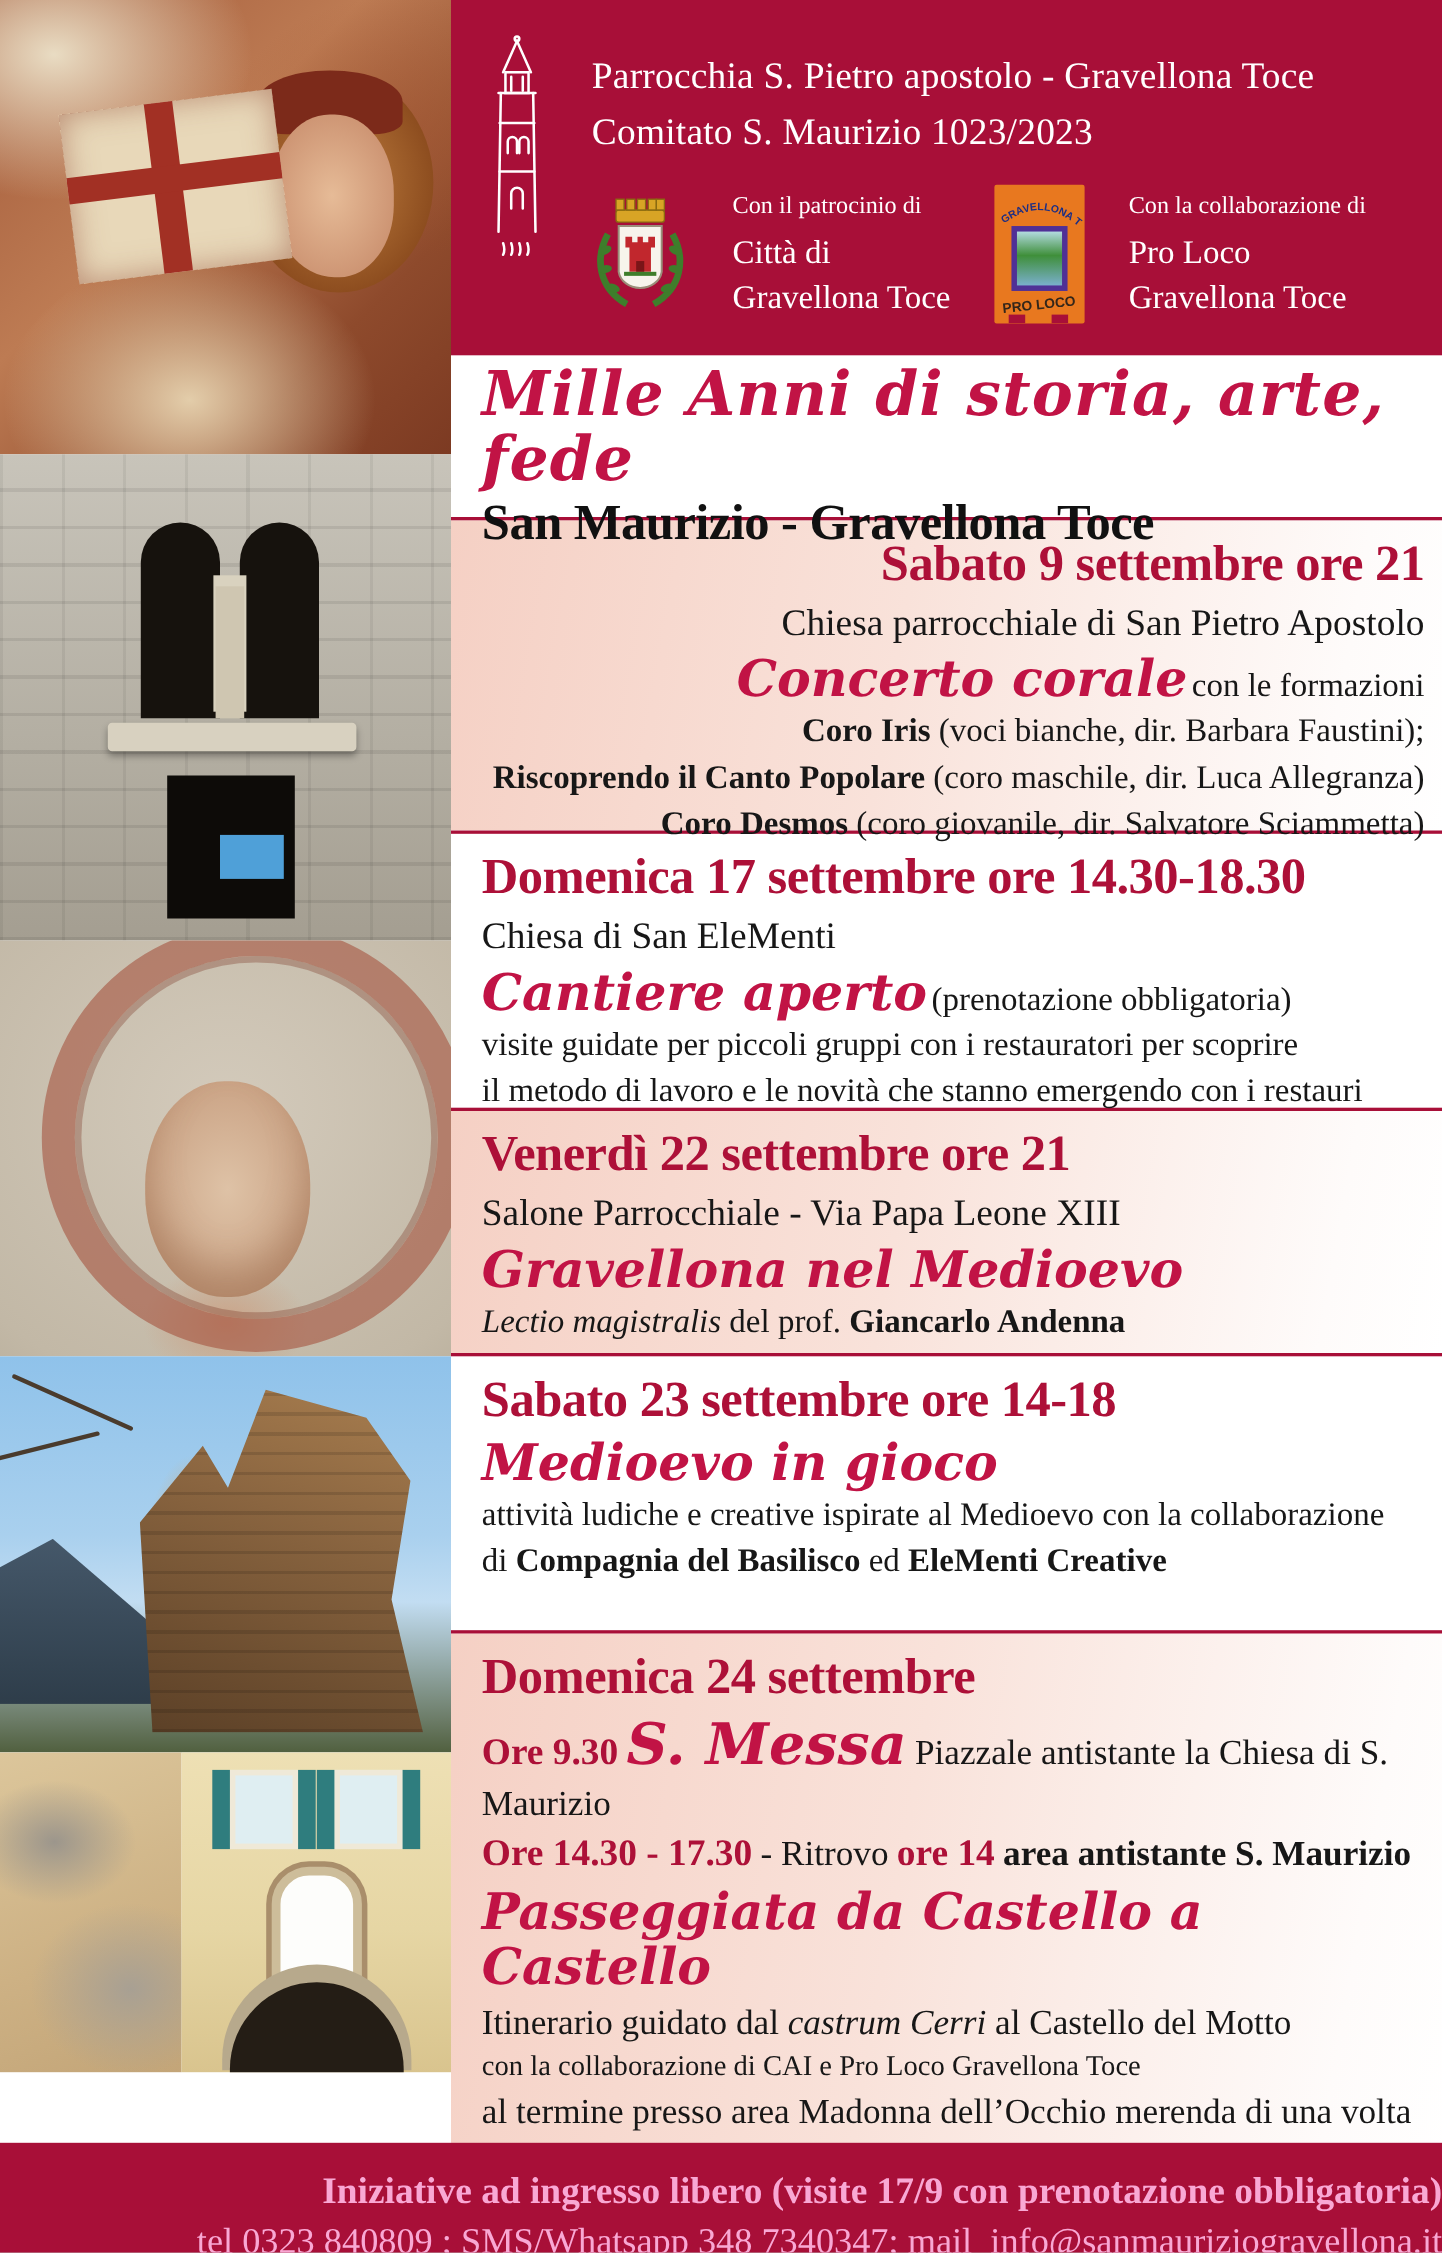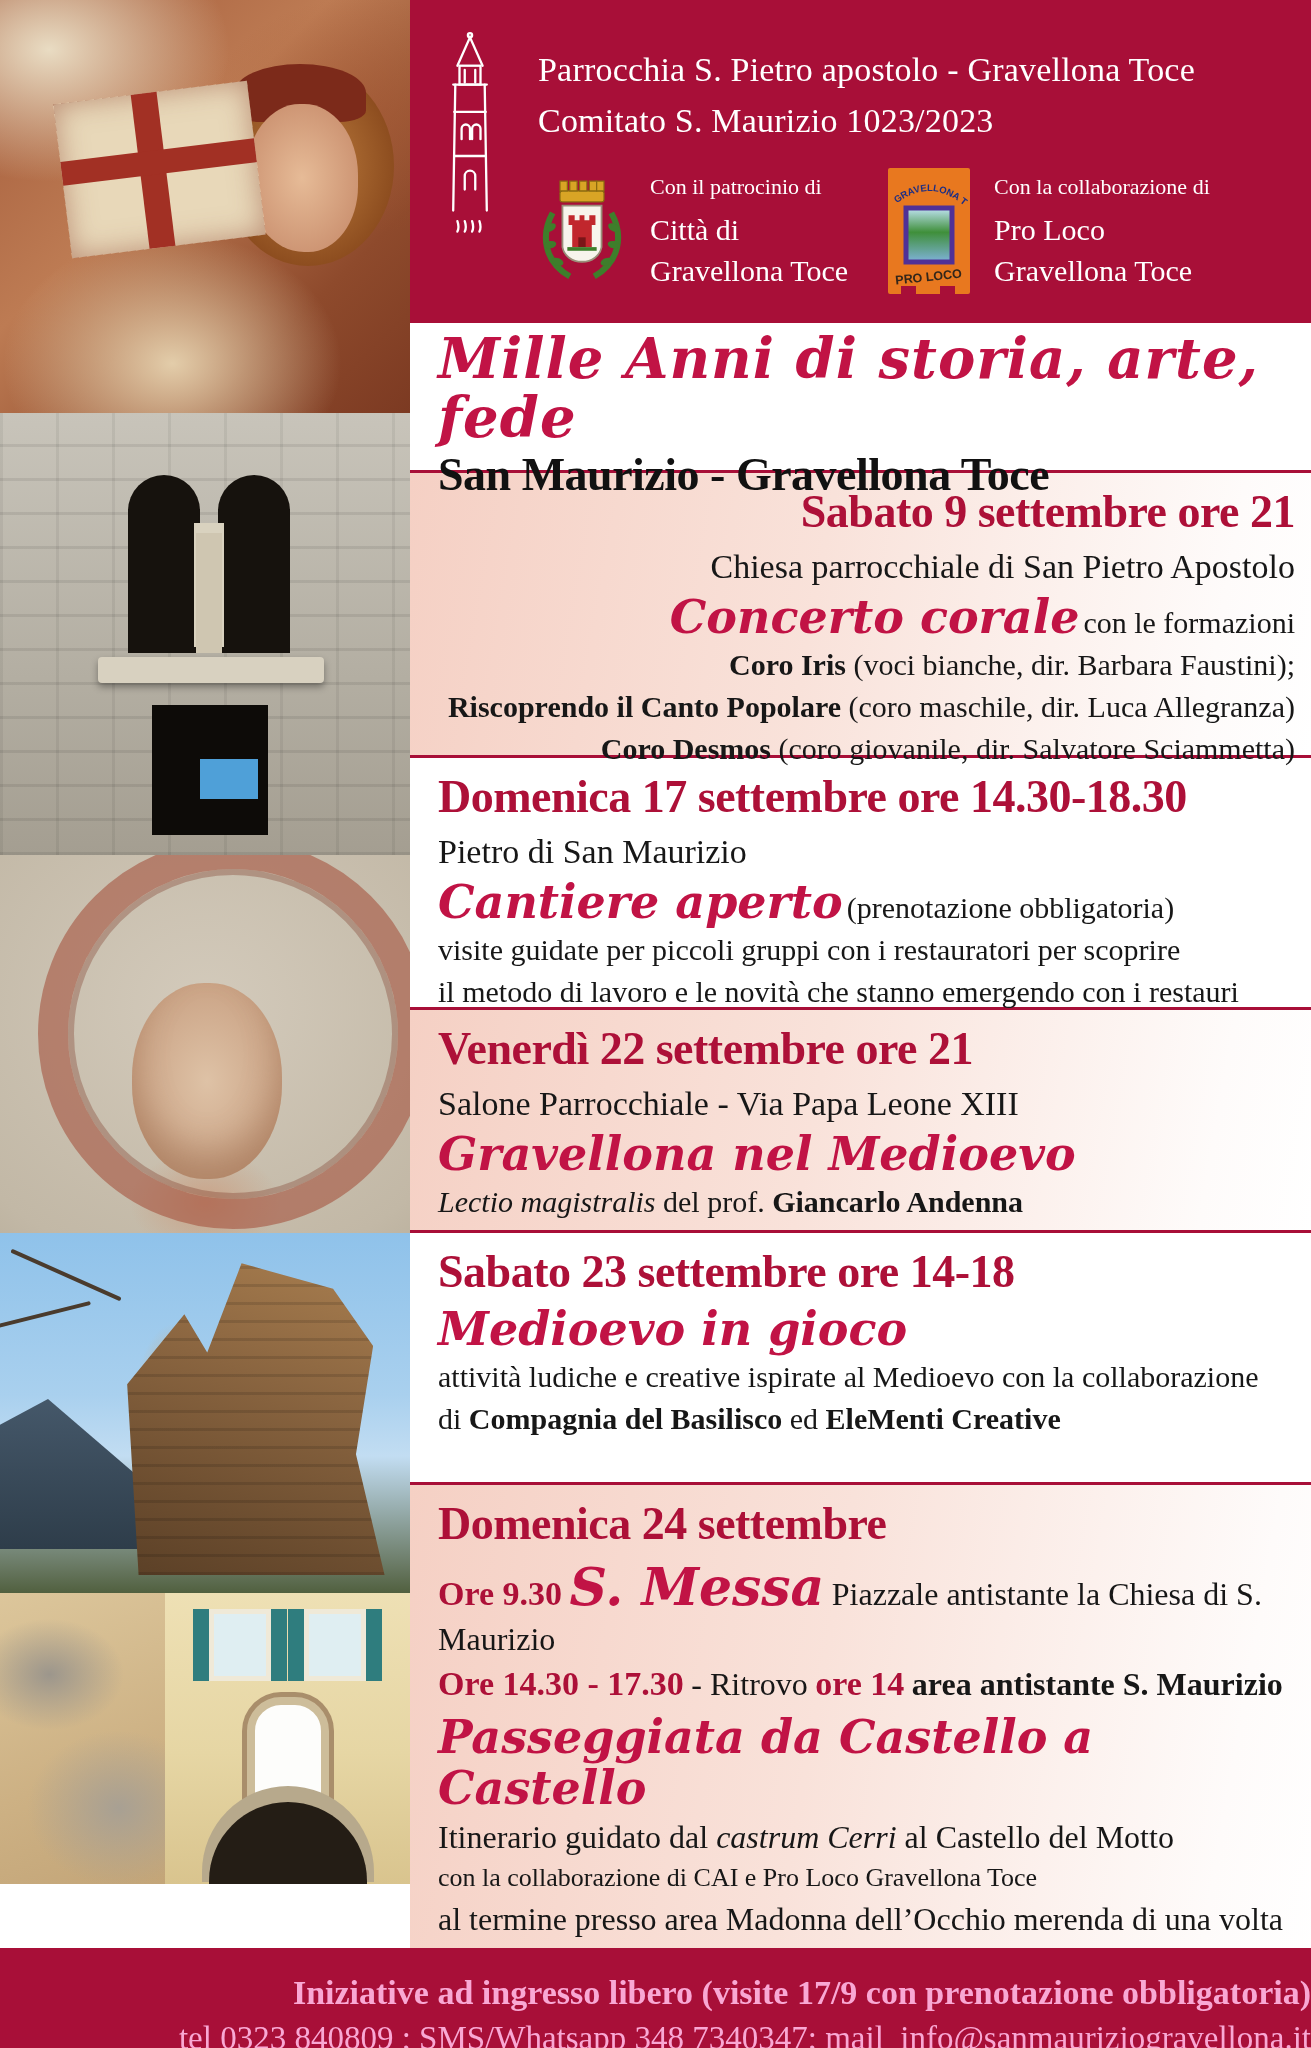--- a/index.html
+++ b/index.html
@@ -80,21 +80,21 @@
       box-shadow:0 0 0 5px #a98e6b;}
   .archway{position:absolute;left:50%;bottom:0;transform:translateX(-50%);width:158px;height:82px;
       background:#241d15;border-radius:79px 79px 0 0;box-shadow:0 -9px 0 7px #b7a98c;}
   
   .content{position:absolute;left:410px;top:0;width:901px;height:1884px;}
   .red-header{position:relative;height:323px;background:#a80f38;color:#fff;box-sizing:border-box;}
   .tower-ico{position:absolute;left:22px;top:30px;}
   .h-lines{margin-left:128px;padding-top:44px;}
   .h-line{font-size:34px;line-height:1.5;letter-spacing:.2px;}
   .patron-row{margin-left:128px;margin-top:22px;display:flex;gap:40px;}
-  .patron-group{display:flex;gap:24px;align-items:flex-start;}
+  .patron-group{display:flex;gap:40px;align-items:flex-start;}
   .ptext .plabel{font-size:22px;margin:6px 0 10px;}
   .ptext .pname{font-size:30px;line-height:1.35;}
   .proloco{position:relative;width:82px;height:126px;background:#e8781f;border-radius:2px;}
   
   .title-band{height:147px;background:#fff;padding:6px 0 0 28px;box-sizing:border-box;}
   .script{font-family:"DejaVu Serif","Liberation Serif",serif;font-style:italic;font-weight:bold;color:#c11345;}
   .title-script{font-size:56px;line-height:1.05;letter-spacing:1px;}
   .subtitle{font-size:46px;font-weight:bold;color:#111;line-height:1.2;letter-spacing:-0.5px;}
   
   .event{box-sizing:border-box;border-top:3px solid #a80f38;padding:8px 16px 0 28px;}
@@ -263,21 +263,21 @@
         <span>(coro maschile, dir. Luca Allegranza)</span>
       </div>
       <div class="bodyline">
         <span class="b">Coro Desmos</span>
         <span>(coro giovanile, dir. Salvatore Sciammetta)</span>
       </div>
     </section>
 
     <section class="event white s2">
       <h2>Domenica 17 settembre ore 14.30-18.30</h2>
-      <div class="venue">Pietro di San Maurizio</div>
+      <div class="venue">Chiesa di San EleMenti</div>
       <div class="scriptline">
         <span class="script ev-script">Cantiere aperto</span>
         <span class="note">(prenotazione obbligatoria)</span>
       </div>
       <div class="bodyline">visite guidate per piccoli gruppi con i restauratori per scoprire</div>
       <div class="bodyline">il metodo di lavoro e le novità che stanno emergendo con i restauri</div>
     </section>
 
     <section class="event pink s3">
       <h2>Venerdì 22 settembre ore 21</h2>

